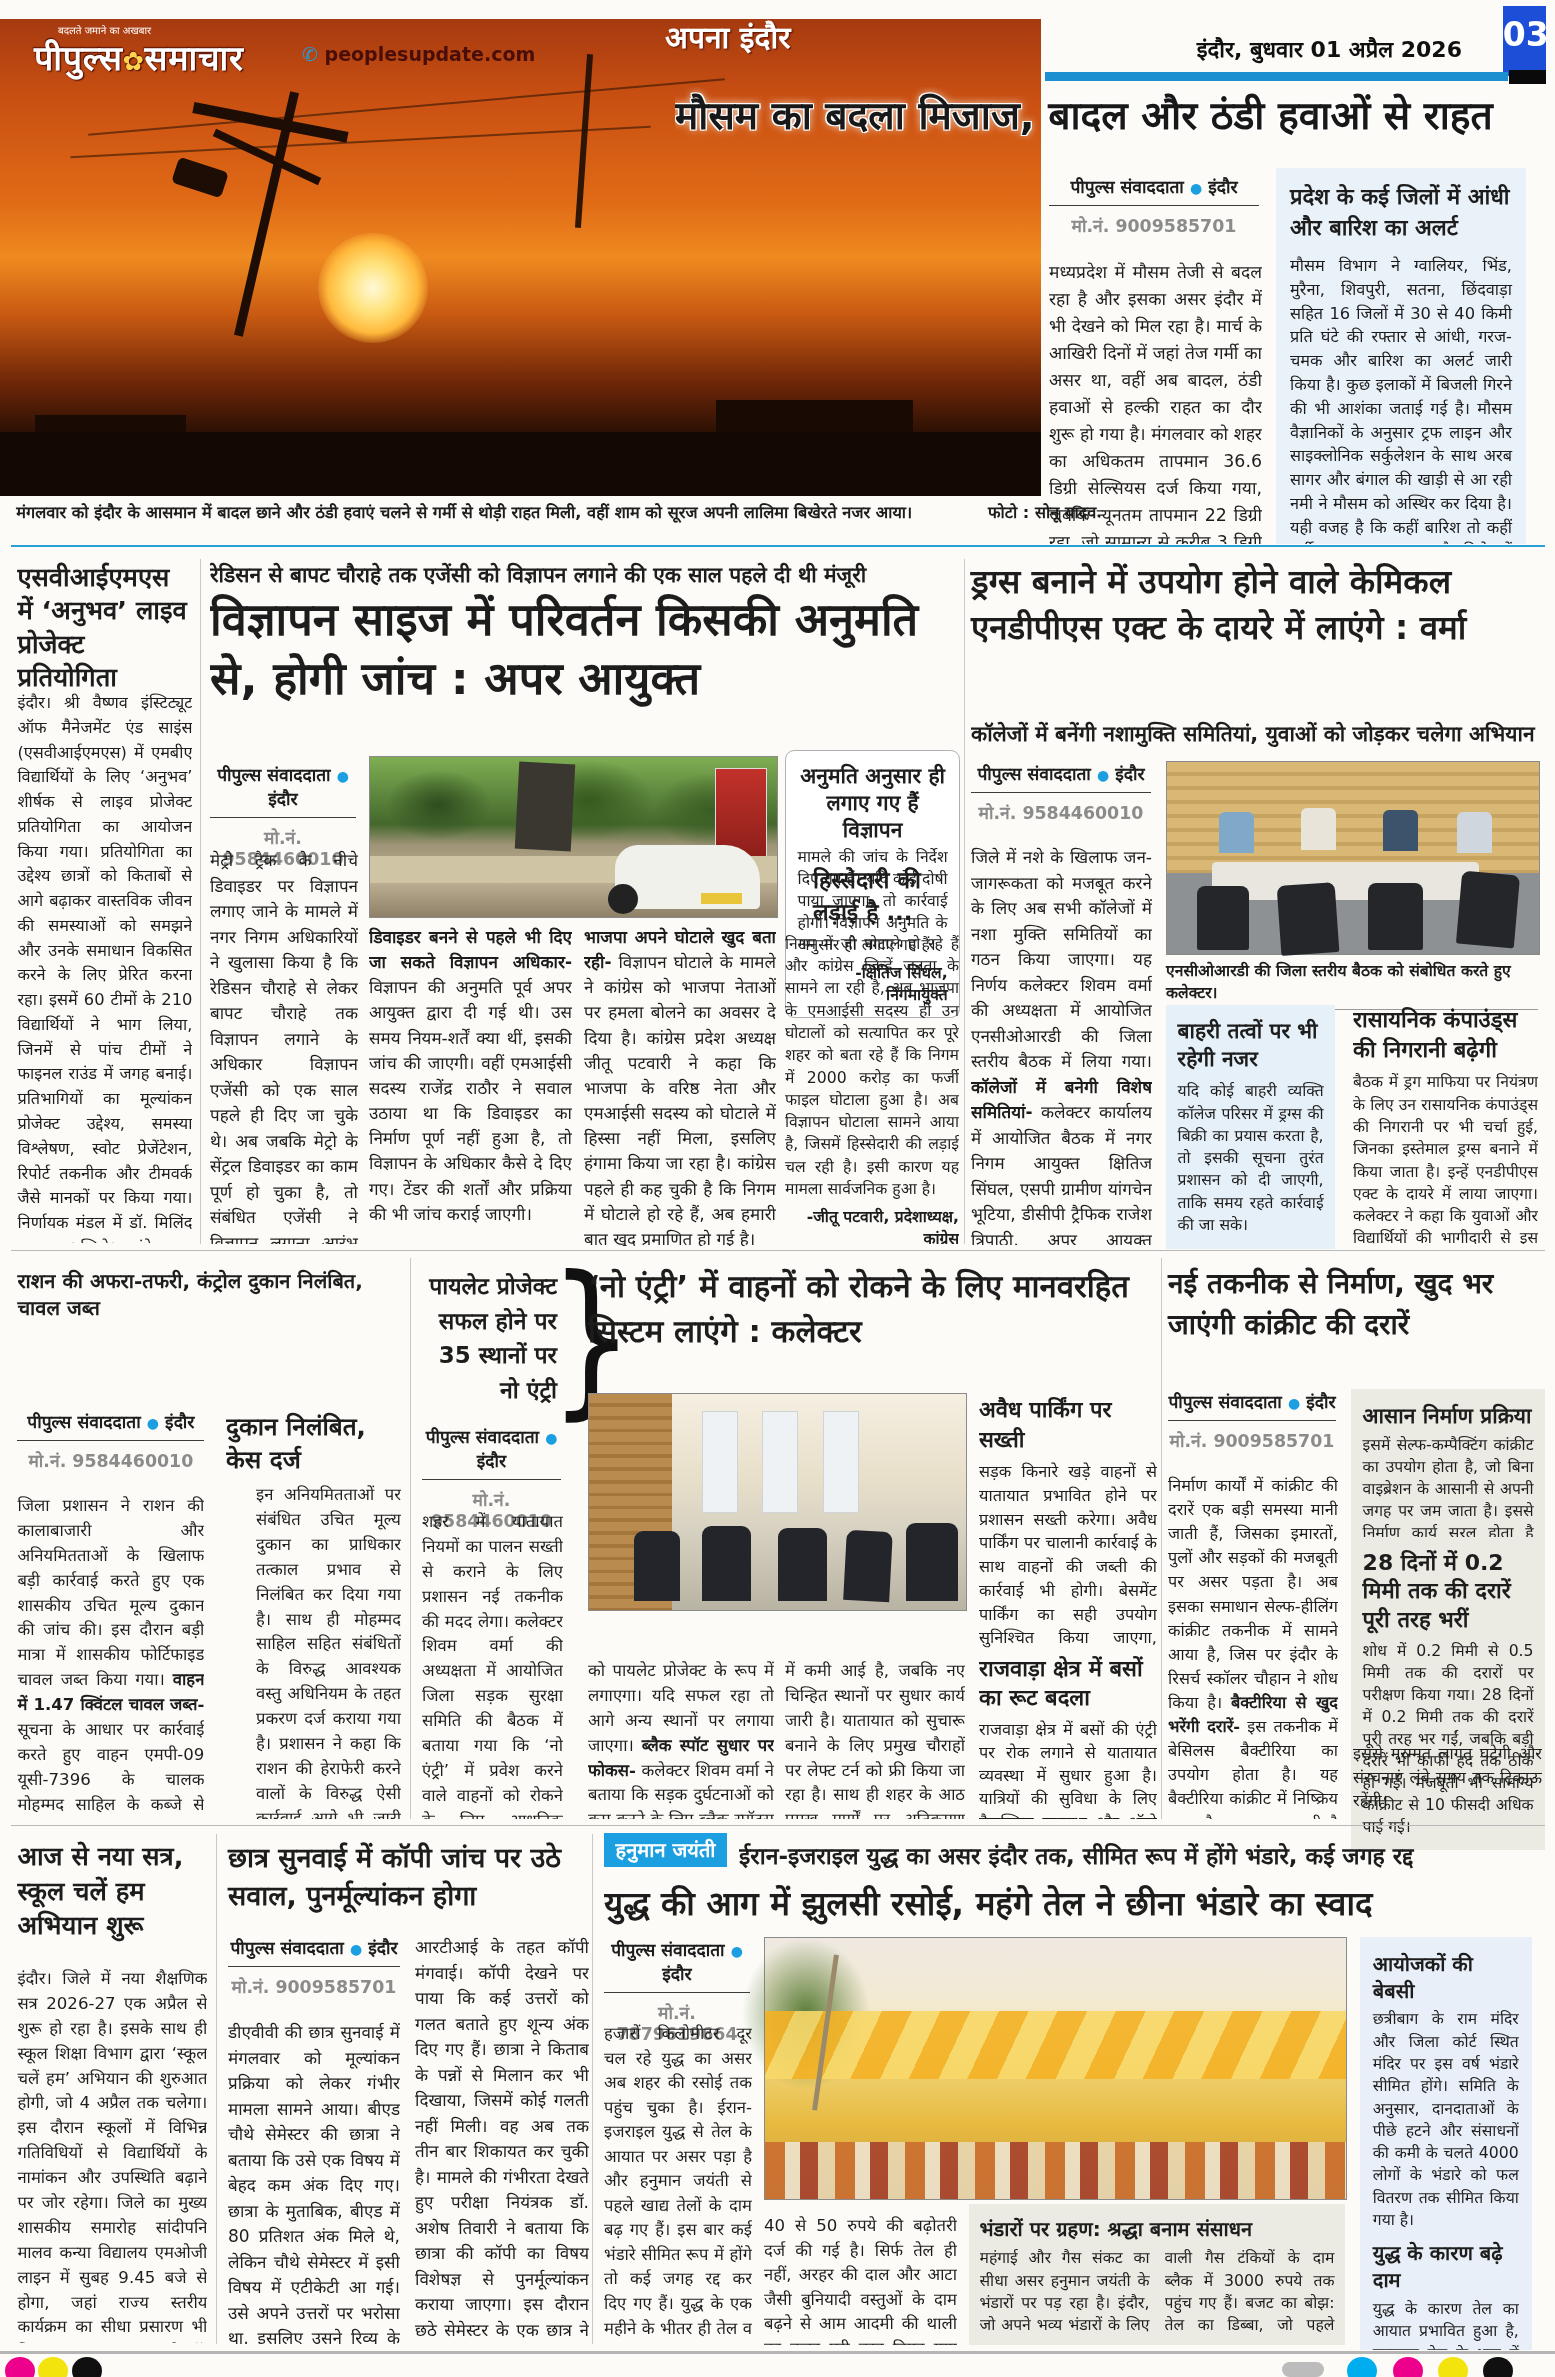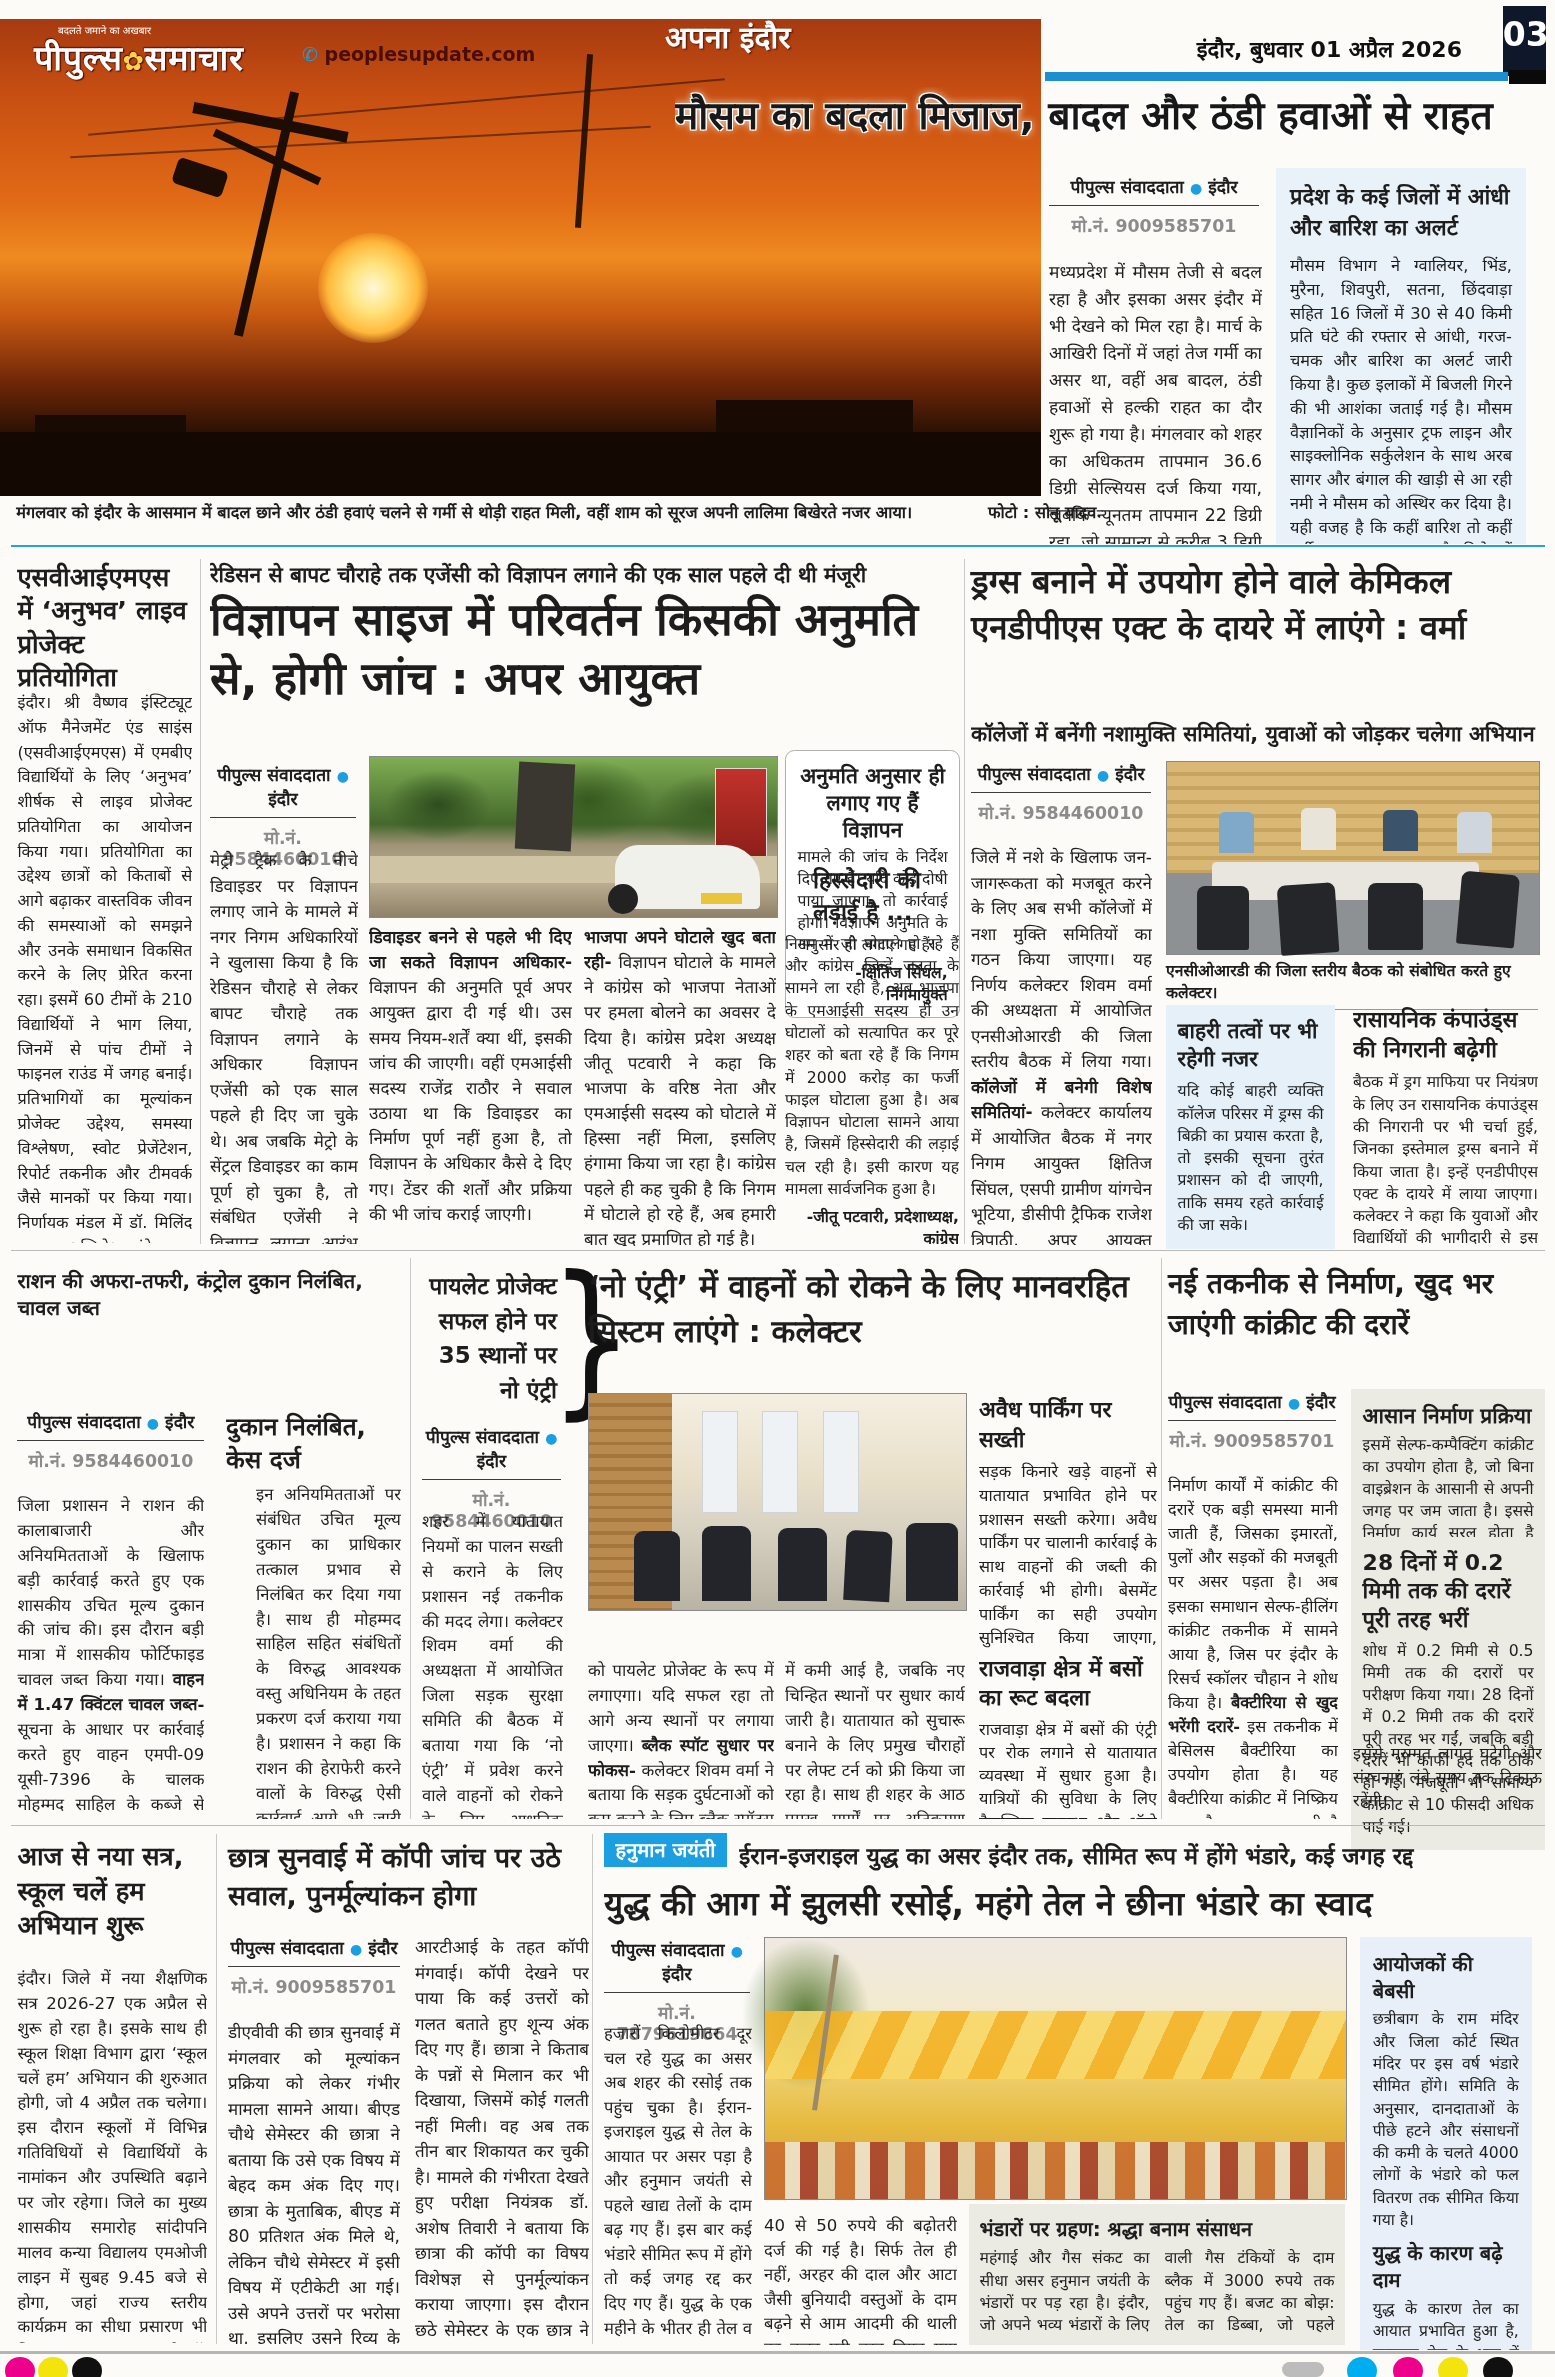--- a/index.html
+++ b/index.html
@@ -13,21 +13,21 @@
   
   #mast-tagline{left:58px;top:23px;font-size:10px;color:#fff;z-index:6;}
   #mast-logo{left:34px;top:34px;z-index:6;font-size:34px;font-weight:700;color:#fff;
              text-shadow:1.2px 1.2px 1.2px #4a0c06,-0.6px -0.6px 1.2px #4a0c06;letter-spacing:0.6px;}
   #mast-logo .flower{color:#ffd34d;font-size:25.6px;}
   #mast-site{left:302px;top:43px;z-index:6;font-size:19px;font-weight:700;color:#4a0e08;}
   #mast-site .ph{color:#1b9fe0;}
   #mast-edition{left:665px;top:16.3px;z-index:6;font-size:30px;font-weight:700;color:#fff;
                 text-shadow:1.2px 1.2px 1.7px #5a1406;}
   #mast-date{right:93px;top:33px;font-size:22px;font-weight:700;color:#101010;}
-  #mast-pageno{right:9.3px;top:5.8px;width:43px;height:70px;background:#0f172a;color:#fff;
+  #mast-pageno{right:9.3px;top:5.8px;width:43px;height:70px;background:#1d4ed8;color:#fff;
                font-size:33px;font-weight:700;text-align:center;line-height:57px;}
   #topbar-blue{left:1045px;top:72px;width:463px;height:9.3px;background:#1b8fd0;z-index:5;}
   #topbar-black{left:1509px;top:70px;width:37px;height:14px;background:#0a0a0a;z-index:5;}
   
   #sunset-photo{left:0;top:18.6px;width:1041px;height:477px;z-index:1;
     background:linear-gradient(180deg,#a63a10 0%,#c84f12 16%,#e06a16 38%,#ef8a20 50%,#c85a12 62%,#702708 76%,#301204 86%,#170a03 100%);}
   #sun{position:absolute;left:318px;top:214px;width:110px;height:110px;border-radius:50%;
     background:radial-gradient(circle,#fff8d8 0%,#ffe27a 32%,#ffb93c 58%,rgba(255,150,40,0) 74%);}
   .pole{position:absolute;background:#1d0d04;}
   #pole1{left:262px;top:70px;width:9.3px;height:250px;transform:rotate(13deg);}

